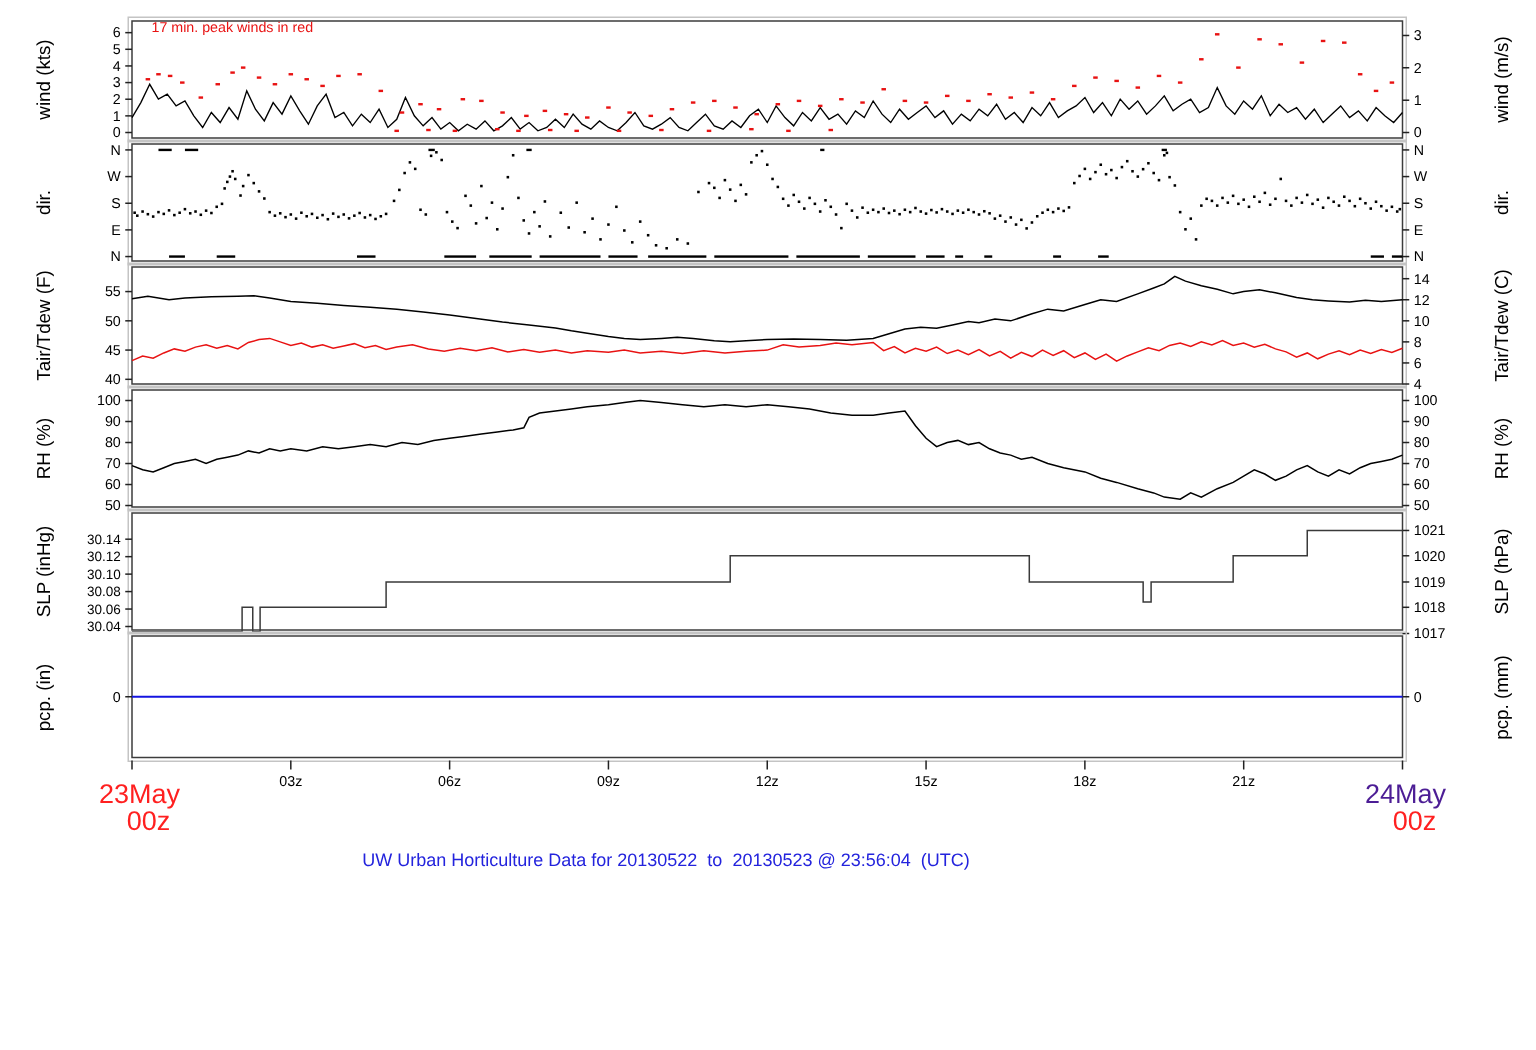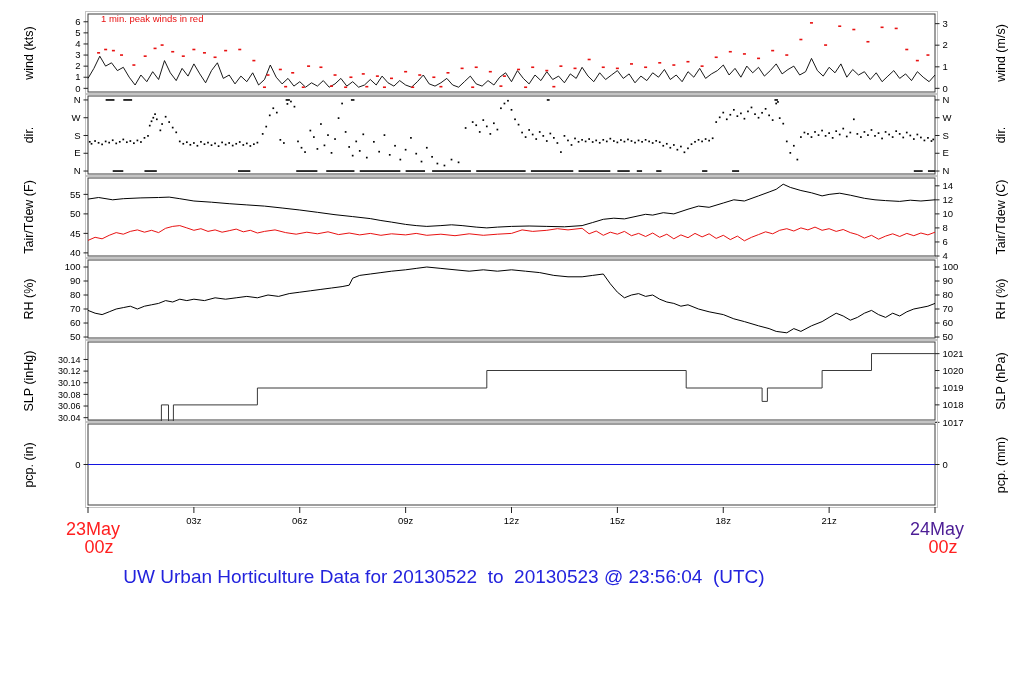--- a/index.html
+++ b/index.html
@@ -5,21 +5,21 @@
   html,body{margin:0;padding:0;background:#fff;}
   .fig{position:relative;width:1024px;height:700px;background:#fff;overflow:hidden;
        font-family:"Liberation Sans",sans-serif;}
   svg text{font-family:"Liberation Sans",sans-serif;}
   .axis-title{position:absolute;width:130px;height:18px;line-height:18px;text-align:center;
               font-size:12.5px;color:#000;transform:rotate(-90deg);}
   .axis-title.right{}
   .annotation{position:absolute;font-size:9.5px;}
   .date-label{position:absolute;width:70px;text-align:center;font-size:18px;}
   .plot-title{position:absolute;left:0;top:566px;width:888px;text-align:center;
-              font-size:19px;white-space:pre;}
+              font-size:12px;white-space:pre;}
 </style>
 </head>
 <body>
 
 <div class="fig">
 
   <svg id="chart-svg" width="1024" height="560">
       <g>
         <rect x="85.5" y="11.5" width="852" height="83" fill="none" stroke="#c4c4c4" stroke-width="1"></rect>
         <rect x="88" y="14" width="847" height="78" fill="none" stroke="#3c3c3c" stroke-width="1"></rect>
@@ -526,21 +526,21 @@
 
   
   <div class="axis-title right" style="left:936px;top:44px">wind (m/s)</div>
   <div class="axis-title right" style="left:936px;top:126px">dir.</div>
   <div class="axis-title right" style="left:936px;top:208px">Tair/Tdew (C)</div>
   <div class="axis-title right" style="left:936px;top:290px">RH (%)</div>
   <div class="axis-title right" style="left:936px;top:372px">SLP (hPa)</div>
   <div class="axis-title right" style="left:936px;top:456px">pcp. (mm)</div>
 
   
-  <div class="annotation" id="peak-note" style="left: 101px; top: 13px; color: rgb(232, 18, 18);">1 min. peak winds in red</div>
+  <div class="annotation" id="peak-note" style="left: 101px; top: 13px; color: rgb(232, 18, 18);">17 min. peak winds in red</div>
 
   
   <div class="date-label" id="d1a" style="left: 58px; top: 519px; color: rgb(255, 32, 32);">23May</div>
   <div class="date-label" id="d1b" style="left: 64px; top: 537px; color: rgb(255, 32, 32);">00z</div>
   <div class="date-label" id="d2a" style="left: 902px; top: 519px; color: #4c1d95;">24May</div>
   <div class="date-label" id="d2b" style="left: 908px; top: 537px; color: rgb(255, 32, 32);">00z</div>
 
   
   <div class="plot-title" id="main-title" style="color: rgb(35, 35, 221);">UW Urban Horticulture Data for 20130522  to  20130523 @ 23:56:04  (UTC)</div>
 

